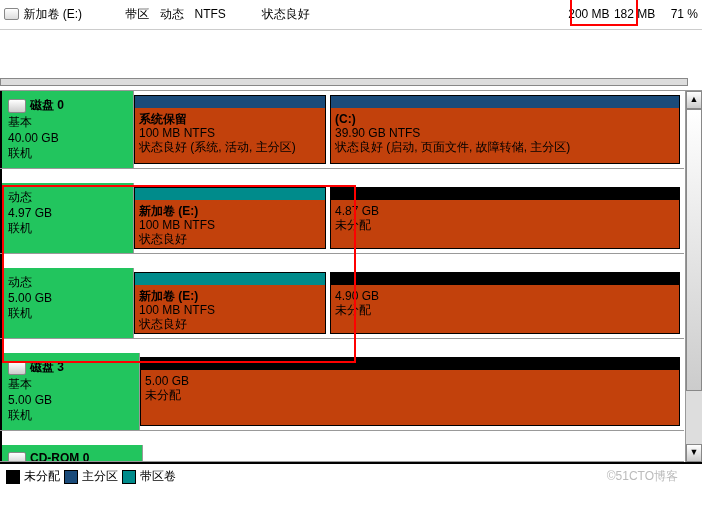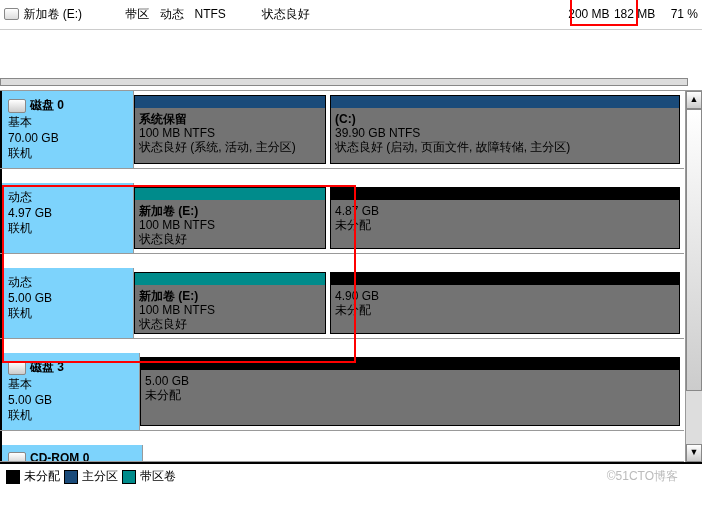--- a/index.html
+++ b/index.html
@@ -3,25 +3,25 @@
 <meta charset="utf-8">
 <style>
   body { margin:0; padding:0; font-family:"Microsoft YaHei","SimSun",sans-serif; font-size:12px; background:#fff; width:702px; }
   .top-row { height:24px; display:flex; align-items:center; padding:2px 4px; border-bottom:1px solid #fff; }
   .top-row .ico { width:14px; height:10px; border:1px solid #888; background:linear-gradient(#fff,#ddd); border-radius:2px; margin-right:4px; }
   .top-row .sp { display:inline-block; }
   .mid-sep { height:60px; border-top:1px solid #ccc; border-bottom:1px solid #999; position:relative; }
   .mid-sep::after { content:""; position:absolute; bottom:4px; left:0; right:14px; height:6px; background:#ddd; border:1px solid #888; }
   .grid-area { position:relative; }
   .disk-row { display:flex; border-bottom:1px solid #999; margin-right:18px; }
-  .disk-label { width:128px; padding:6px 6px; border-right:1px solid #999; border-left:2px solid #000; background:#7dd3fc; }
+  .disk-label { width:128px; padding:6px 6px; border-right:1px solid #999; border-left:2px solid #000; background:#22c55e; }
   .disk-label .hd { font-weight:bold; }
   .disk-label .ic { display:inline-block; width:16px; height:12px; border:1px solid #888; background:linear-gradient(#fff,#ccc); border-radius:2px; vertical-align:middle; margin-right:4px;}
   .parts { flex:1; display:flex; }
-  .part { border:1px solid #000; margin:4px 4px 4px 0; padding:2px 4px; position:relative; background:#737373; }
+  .part { border:1px solid #000; margin:4px 4px 4px 0; padding:2px 4px; position:relative; background:#c2410c; }
   .part .bar { position:absolute; top:0; left:0; right:0; height:12px; }
   .part .txt { margin-top:14px; line-height:14px; }
   .bar-blue { background:#1a4b7a; }
   .bar-teal { background:#008b8b; }
   .bar-black { background:#000; }
   .gap { height:14px; border-left:2px solid #000; margin-right:18px; }
   .scrollbar { position:absolute; top:0; right:0; bottom:0; width:16px; background:#ddd; border-left:1px solid #999; }
   .scrollbar .btn { height:16px; background:linear-gradient(#fff,#ccc); border:1px solid #888; text-align:center; font-size:9px; line-height:14px; }
   .scrollbar .thumb { background:linear-gradient(#fff,#ccc); border:1px solid #888; }
   .legend { border-top:2px solid #000; padding:4px 6px; display:flex; align-items:center; gap:4px; position:relative; }
@@ -46,21 +46,21 @@
 </div>
 
 <div class="mid-sep"></div>
 
 <div class="grid-area">
   <div id="disks">
       <div class="disk-row">
         <div class="disk-label">
           <div class="hd"><span class="ic"></span>磁盘 0</div>
           <div>基本</div>
-          <div>70.00 GB</div>
+          <div>40.00 GB</div>
           <div>联机</div>
         </div>
         <div class="parts">
           <div class="part" style="width: 182px;">
             <div class="bar bar-blue"></div>
             <div class="txt"><b>系统保留</b><br>100 MB NTFS<br>状态良好 (系统, 活动, 主分区)</div>
           </div>
           <div class="part" style="width: 340px;">
             <div class="bar bar-blue"></div>
             <div class="txt"><b>(C:)</b><br>39.90 GB NTFS<br>状态良好 (启动, 页面文件, 故障转储, 主分区)</div>

